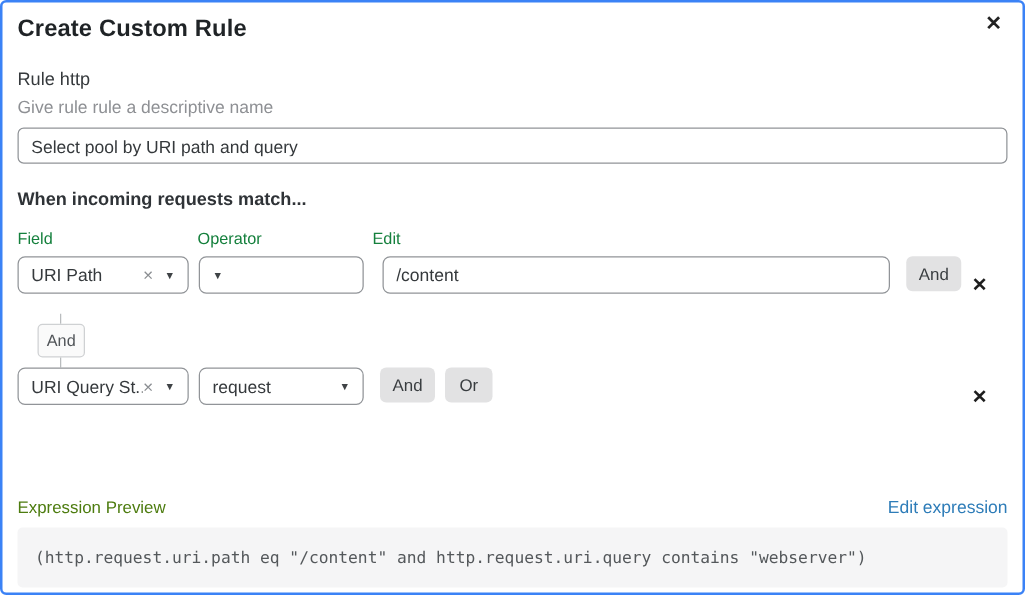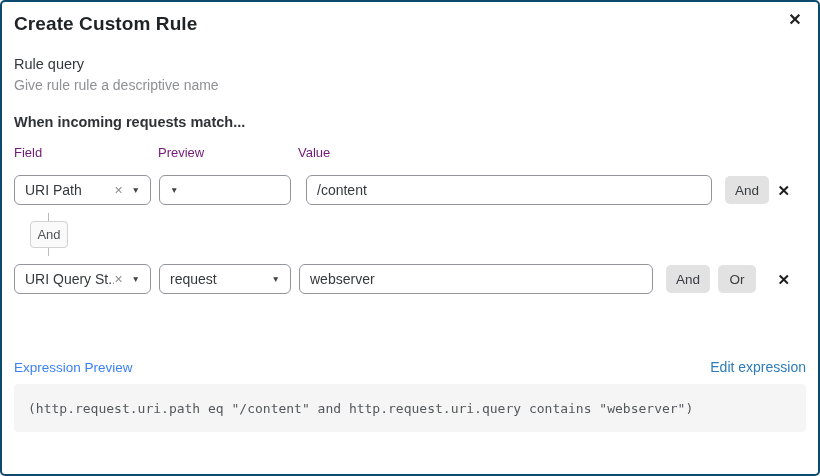--- a/index.html
+++ b/index.html
@@ -6,21 +6,21 @@
   html, body { background: #ffffff; }
   body {
     font-family: "Liberation Sans", "DejaVu Sans", sans-serif;
     color: #35393c;
   }
   .modal {
     position: relative;
     width: 820px;
     height: 476px;
     background: #ffffff;
-    border: 2px solid #0c4a6e;
+    border: 2px solid #3b82f6;
     border-radius: 5px;
     padding: 0 12px;
     overflow: hidden;
   }
   .modal-title {
     margin-top: 11px;
     font-size: 19px;
     font-weight: bold;
     color: #1f2326;
     letter-spacing: 0.1px;
@@ -68,28 +68,27 @@
   .match-heading {
     margin-top: 21px;
     font-size: 14.5px;
     font-weight: bold;
     color: #2f3337;
   }
   .col-labels {
     display: flex;
     margin-top: 15px;
     font-size: 13px;
-    color: #701a75;
+    color: #15803d;
   }
   .col-labels .lbl-field   { width: 144px; }
   .col-labels .lbl-op      { width: 140px; }
   .col-labels .lbl-value   { flex: 1; }
   .cond-row {
     display: flex;
-    align-items: center;
     margin-top: 7px;
     height: 46px;
   }
   .select-box {
     display: flex;
     align-items: center;
     height: 30px;
     border: 1px solid #919498;
     border-radius: 6px;
     padding: 0 10px;
@@ -169,21 +168,21 @@
     justify-content: center;
     font-size: 13px;
     color: #515559;
   }
   .expr-header {
     display: flex;
     align-items: center;
     justify-content: space-between;
     margin-top: 57px;
   }
-  .expr-label { font-size: 13.5px; color: #3b82f6; }
+  .expr-label { font-size: 13.5px; color: #4d7c0f; }
   .expr-link {
     font-size: 14px;
     color: #2d7cb8;
     text-decoration: none;
     cursor: pointer;
     text-align: center;
   }
   .expr-code {
     margin-top: 9px;
     height: 48px;
@@ -200,29 +199,30 @@
   }
 </style>
 </head>
 <body>
 
 <div class="modal">
 
   <h1 class="modal-title">Create Custom Rule</h1>
   <button class="close-btn">✕</button>
 
-  <div class="section-label">Rule query</div>
+  <div class="section-label">Rule http</div>
   <div class="helper-text">Give rule rule a descriptive name</div>
+  <input class="text-input" type="text" value="Select pool by URI path and query" style="">
 
   <div class="match-heading">When incoming requests match...</div>
 
   <div class="col-labels">
     <div class="lbl-field">Field</div>
-    <div class="lbl-op">Preview</div>
-    <div class="lbl-value">Value</div>
+    <div class="lbl-op">Operator</div>
+    <div class="lbl-value">Edit</div>
   </div>
 
   <div class="cond-row">
     <div class="select-box field-select">
       <span class="select-text">URI Path</span>
       <span class="clear-x">×</span>
       <span class="caret">▼</span>
     </div>
     <div class="select-box op-select">
       <span class="caret">▼</span>
@@ -241,21 +241,20 @@
   <div class="cond-row" style="margin-top:0;">
     <div class="select-box field-select">
       <span class="select-text">URI Query St...</span>
       <span class="clear-x">×</span>
       <span class="caret">▼</span>
     </div>
     <div class="select-box op-select">
       <span class="select-text">request</span>
       <span class="caret">▼</span>
     </div>
-    <input class="value-input value-narrow" type="text" value="webserver" style="">
     <button class="conj-btn">And</button>
     <button class="conj-btn" style="margin-left:8px;">Or</button>
     <button class="remove-x">✕</button>
   </div>
 
   <div class="expr-header">
     <span class="expr-label">Expression Preview</span>
     <a class="expr-link">Edit expression</a>
   </div>
   <div class="expr-code">(http.request.uri.path eq "/content" and http.request.uri.query contains "webserver")</div>

